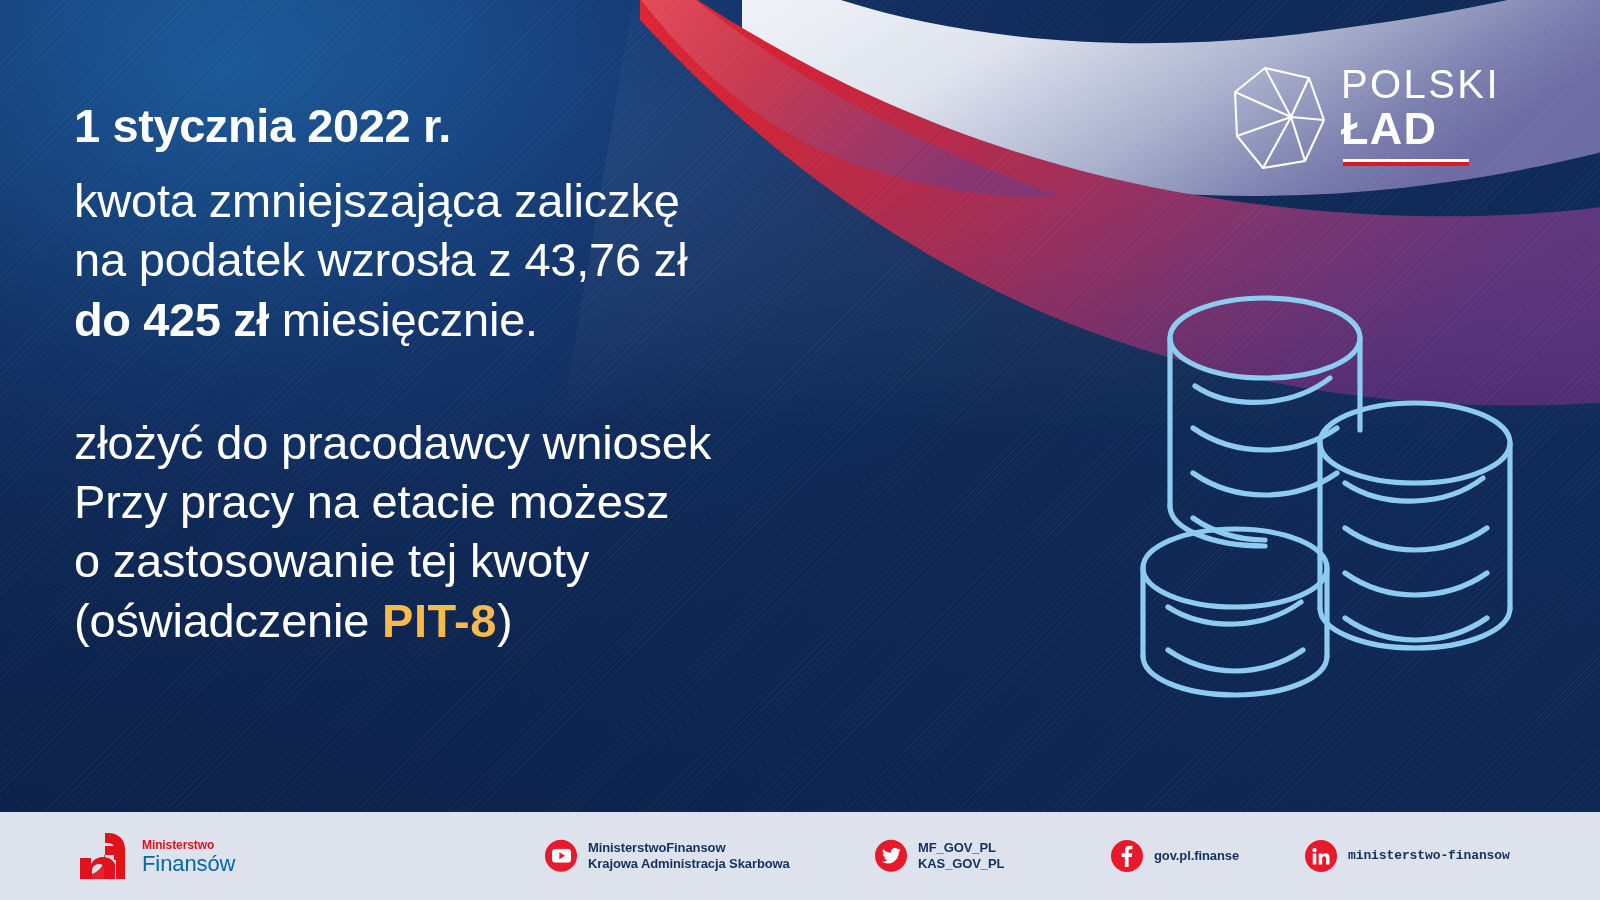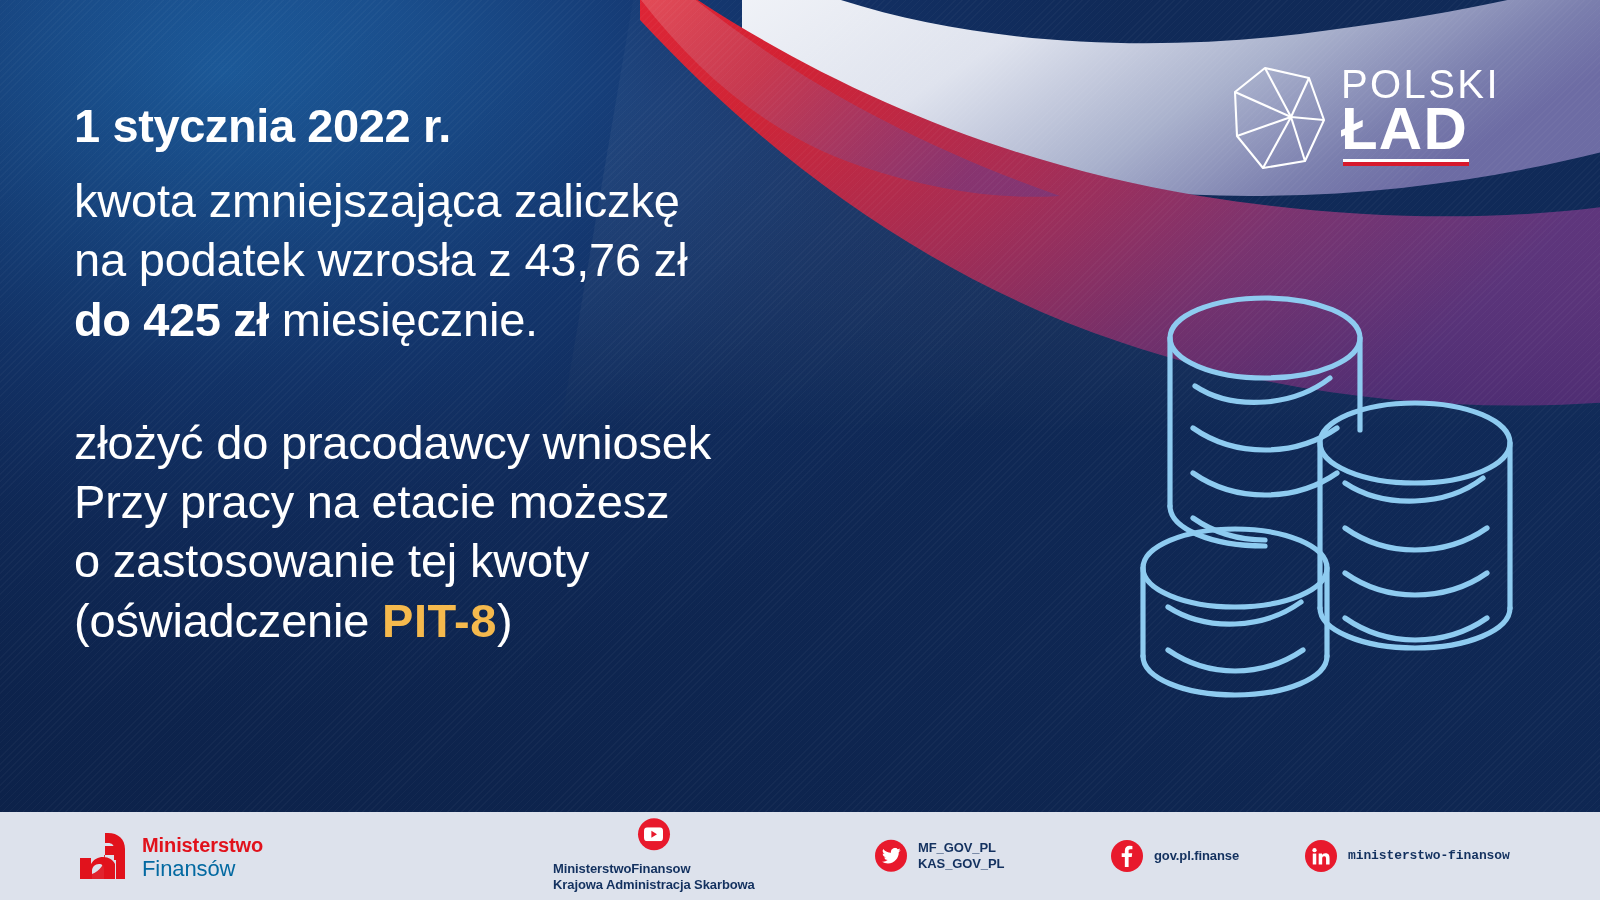--- a/index.html
+++ b/index.html
@@ -64,56 +64,56 @@
   .pit { font-weight:700; letter-spacing:.5px; }
 
   
   .pl-logo { position:absolute; left:1229px; top:62px; width:300px; height:112px; }
   .pl-mark { position:absolute; left:0; top:2px; }
   .pl-text { position:absolute; left:112px; top:0; width:190px; }
   .pl-text .l1 {
     color:#fff; font-size:40px; font-weight:400; letter-spacing:2.4px; line-height:44px;
   }
   .pl-text .l2 {
-    color:#fff; font-size:60px; font-weight:800; letter-spacing:1.2px; line-height:46px;
+    color:#fff; font-size:45px; font-weight:800; letter-spacing:1.2px; line-height:46px;
   }
   .pl-rule { position:absolute; left:114px; top:97px; width:126px; height:7px; }
   .pl-rule .r { height:4px; background:#d7192c; }
   .pl-rule .w { height:3px; background:#ffffff; }
 
   
   .coins { position:absolute; left:1125px; top:278px; }
 
   
   .footer {
     position:absolute; left:0; top:812px; width:1600px; height:88px;
     background:#dde2ec;
     display:flex; align-items:center;
   }
   .mf-logo { position:absolute; left:78px; top:21px; display:flex; align-items:center; gap:12px; }
   .mf-words { line-height:1.12; }
-  .mf-words .w1 { color:#e1121c; font-size:20px; font-weight:700; letter-spacing:-.1px; }
+  .mf-words .w1 { color:#e1121c; font-size:12px; font-weight:700; letter-spacing:-.1px; }
   .mf-words .w2 { color:#0369a1; font-size:22px; font-weight:400; letter-spacing:-.1px; }
 
   .socials { position:absolute; left:545px; top:0; height:88px; width:1000px; }
   .soc {
     position:absolute; top:50%; transform:translateY(-50%);
     display:flex; align-items:center; gap:11px;
   }
   .soc .badge {
     width:32px; height:32px; border-radius:50%;
     background:#e8192c;
     display:flex; align-items:center; justify-content:center;
     flex:0 0 32px;
   }
   .soc .lbl {
     color:#13315f; font-size:13px; font-weight:700; line-height:1.25; letter-spacing:-.1px;
     white-space:pre-line;
   }
-  .soc-yt { left:8px;flex-direction:column; }
+  .soc-yt { left:0; }
   .soc-tw { left:330px; }
   .soc-fb { left:566px; }
   .soc-li { left:760px;font-family:Liberation Mono, monospace; }
 </style>
 </head>
 <body>
 
 <div id="poster">
 
   <div class="bg-base"></div>

